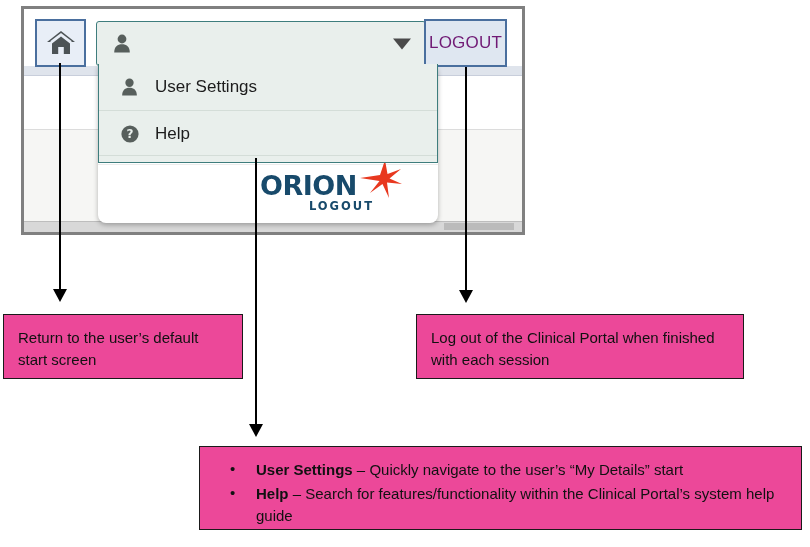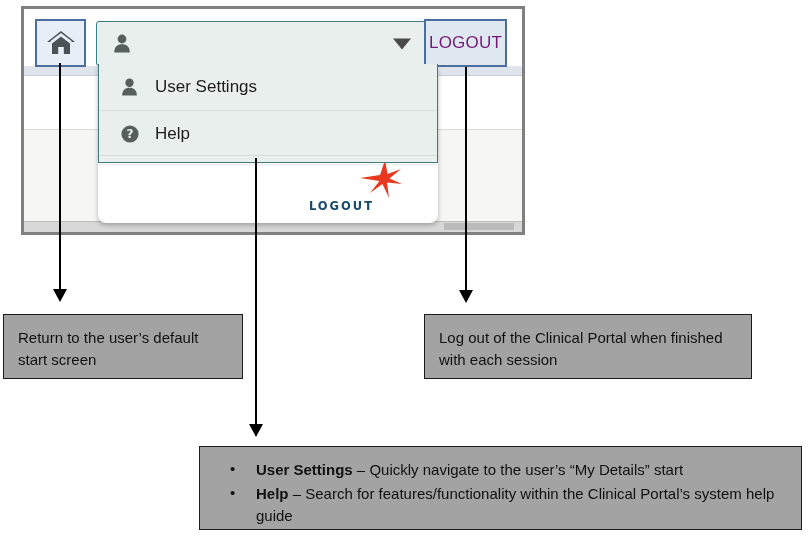--- a/index.html
+++ b/index.html
@@ -267,30 +267,30 @@
     left: -6px;
     width: 0; height: 0;
     border-left: 7px solid transparent;
     border-right: 7px solid transparent;
     border-top: 13px solid #000000;
   }
 
   
   .callout {
     position: absolute;
-    background: #a3a3a3;
+    background: #ec4899;
     border: 1px solid #1a1a1a;
     box-sizing: border-box;
     color: #111111;
     font-size: 15px;
     line-height: 1.45;
     padding: 12px 14px;
   }
   #callout-home { left: 3px;  top: 314px; width: 240px; height: 65px; }
-  #callout-logout { left: 416px; top: 314px; width: 328px; height: 65px; margin-left: 8px; }
+  #callout-logout { left: 416px; top: 314px; width: 328px; height: 65px; }
   #callout-menu {
     left: 199px; top: 446px; width: 603px; height: 84px;
     padding: 12px 16px;
   }
   #callout-menu ul {
     margin: 0;
     padding: 0;
     list-style: none;
   }
   #callout-menu li {
@@ -318,20 +318,21 @@
     <div class="content-grey"></div>
     <div class="app-bottom-bar">
       <div class="scroll-nub"></div>
     </div>
 
     <div id="dropdown-backdrop">
       <div class="bg-rule" style="top:54px"></div>
       <div class="bg-rule" style="top:100px"></div>
 
       <div id="orion-logo" style="left:162px; top:105px; position:absolute;">
+        <div class="logo-word">ORION</div>
         <div class="logo-sub">LOGOUT</div>
         <svg class="logo-star" viewBox="0 0 42 38">
           <polygon points="25,0 27.5,14 41,9 29.5,18.5 42,24 27,22.5 29,38 22.5,24 10,33 19.5,21 0,18 20,15" fill="#e8381f"></polygon>
         </svg>
       </div>
     </div>
 
     <div id="home-button">
       <svg width="30" height="26" viewBox="0 0 30 26">
         <path d="M15 1 L29 12 L25.5 12 L25.5 11 L15 3 L4.5 11 L4.5 12 L1 12 Z" fill="#4c5356"></path>

